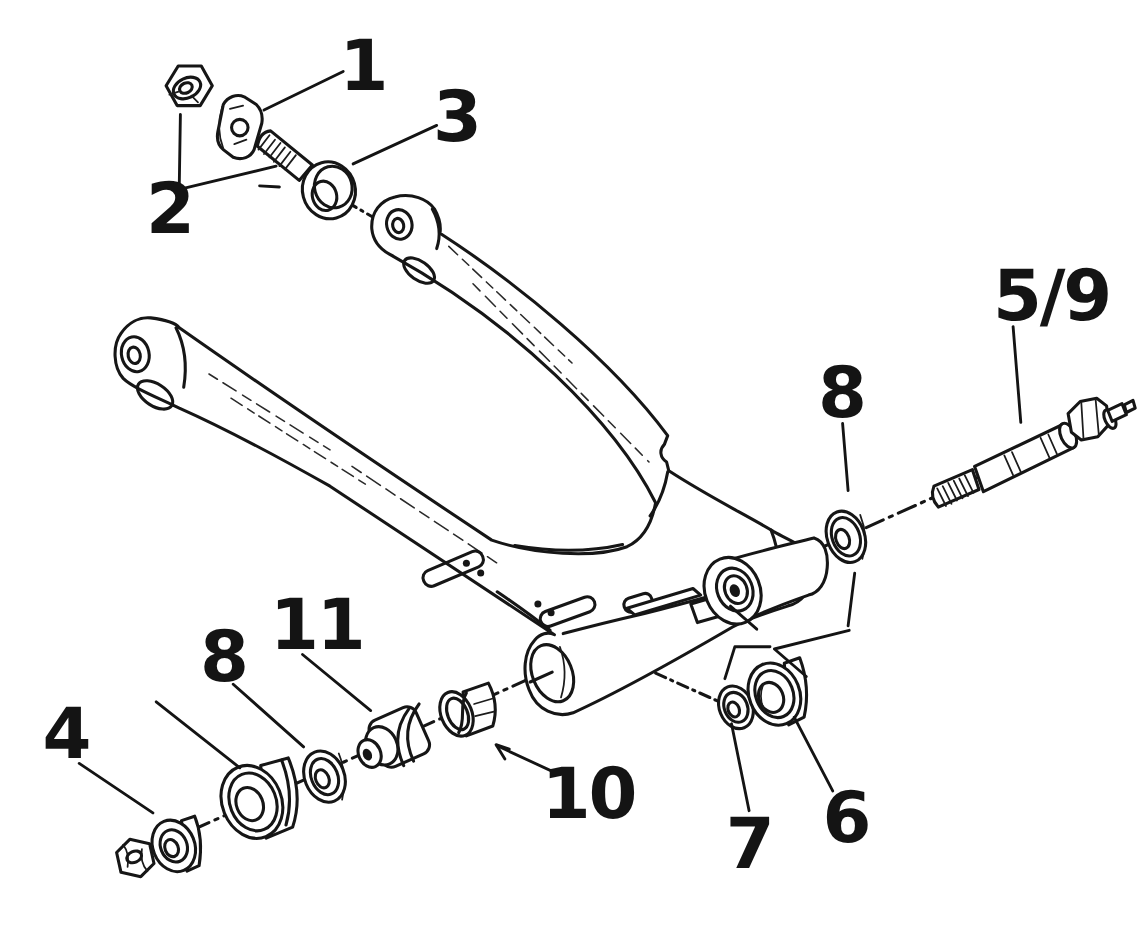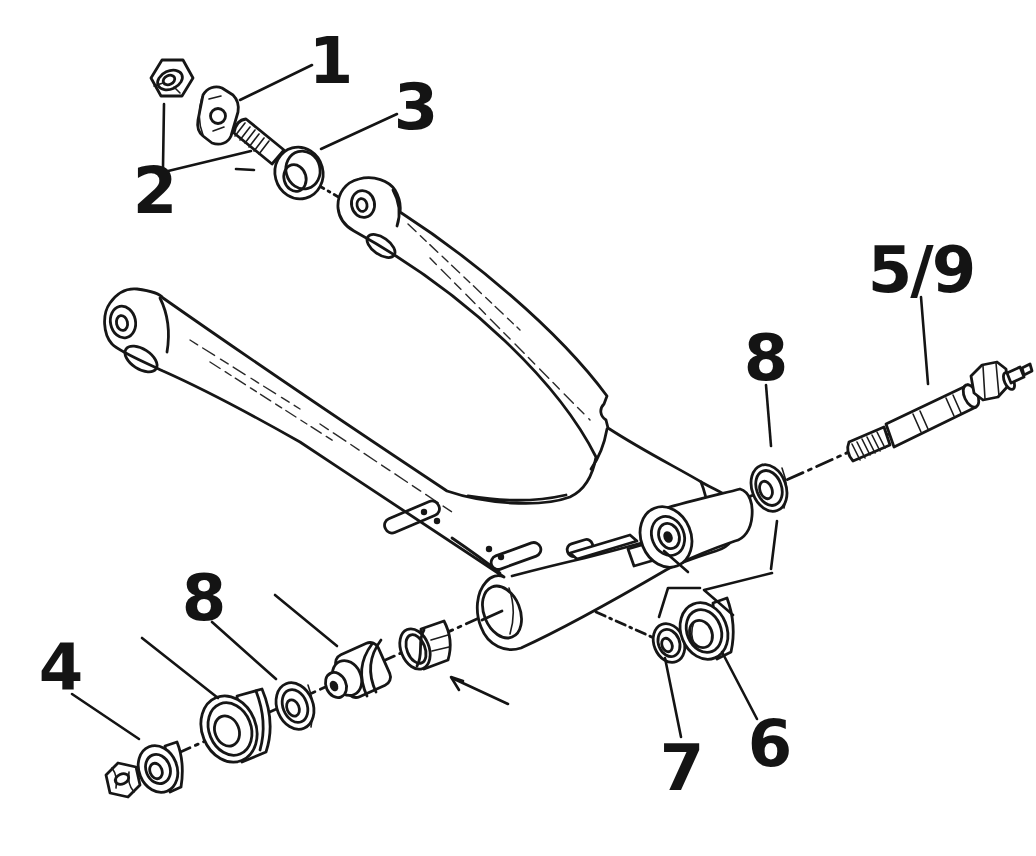--- a/index.html
+++ b/index.html
@@ -261,20 +261,22 @@
     <path class="leader" d="M275,595 L337,646"></path>
     <path class="leader" d="M212,622 L276,679"></path>
     <path class="leader" d="M142,638 L218,698"></path>
     <path class="leader" d="M72,694 L139,739"></path>
   </g>
 </svg>
 
   <div class="lbl" style="left:330px;top:61px">1</div>
   <div class="lbl" style="left:154px;top:191px">2</div>
   <div class="lbl" style="left:415px;top:107px">3</div>
-  <div class="lbl" style="left:921px;top:270px">5/9</div>
+  <div class="lbl" style="left:956px;top:270px">5/9</div>
   <div class="lbl" style="left:765px;top:358px">8</div>
   <div class="lbl" style="left:769px;top:744px">6</div>
   <div class="lbl" style="left:681px;top:768px">7</div>
+  <div class="lbl" style="left:535px;top:723px">10</div>
+  <div class="lbl" style="left:288px;top:569px">11</div>
   <div class="lbl" style="left:203px;top:598px">8</div>
   <div class="lbl" style="left:60px;top:668px">4</div>
 
 </div>
 
 </body></html>

